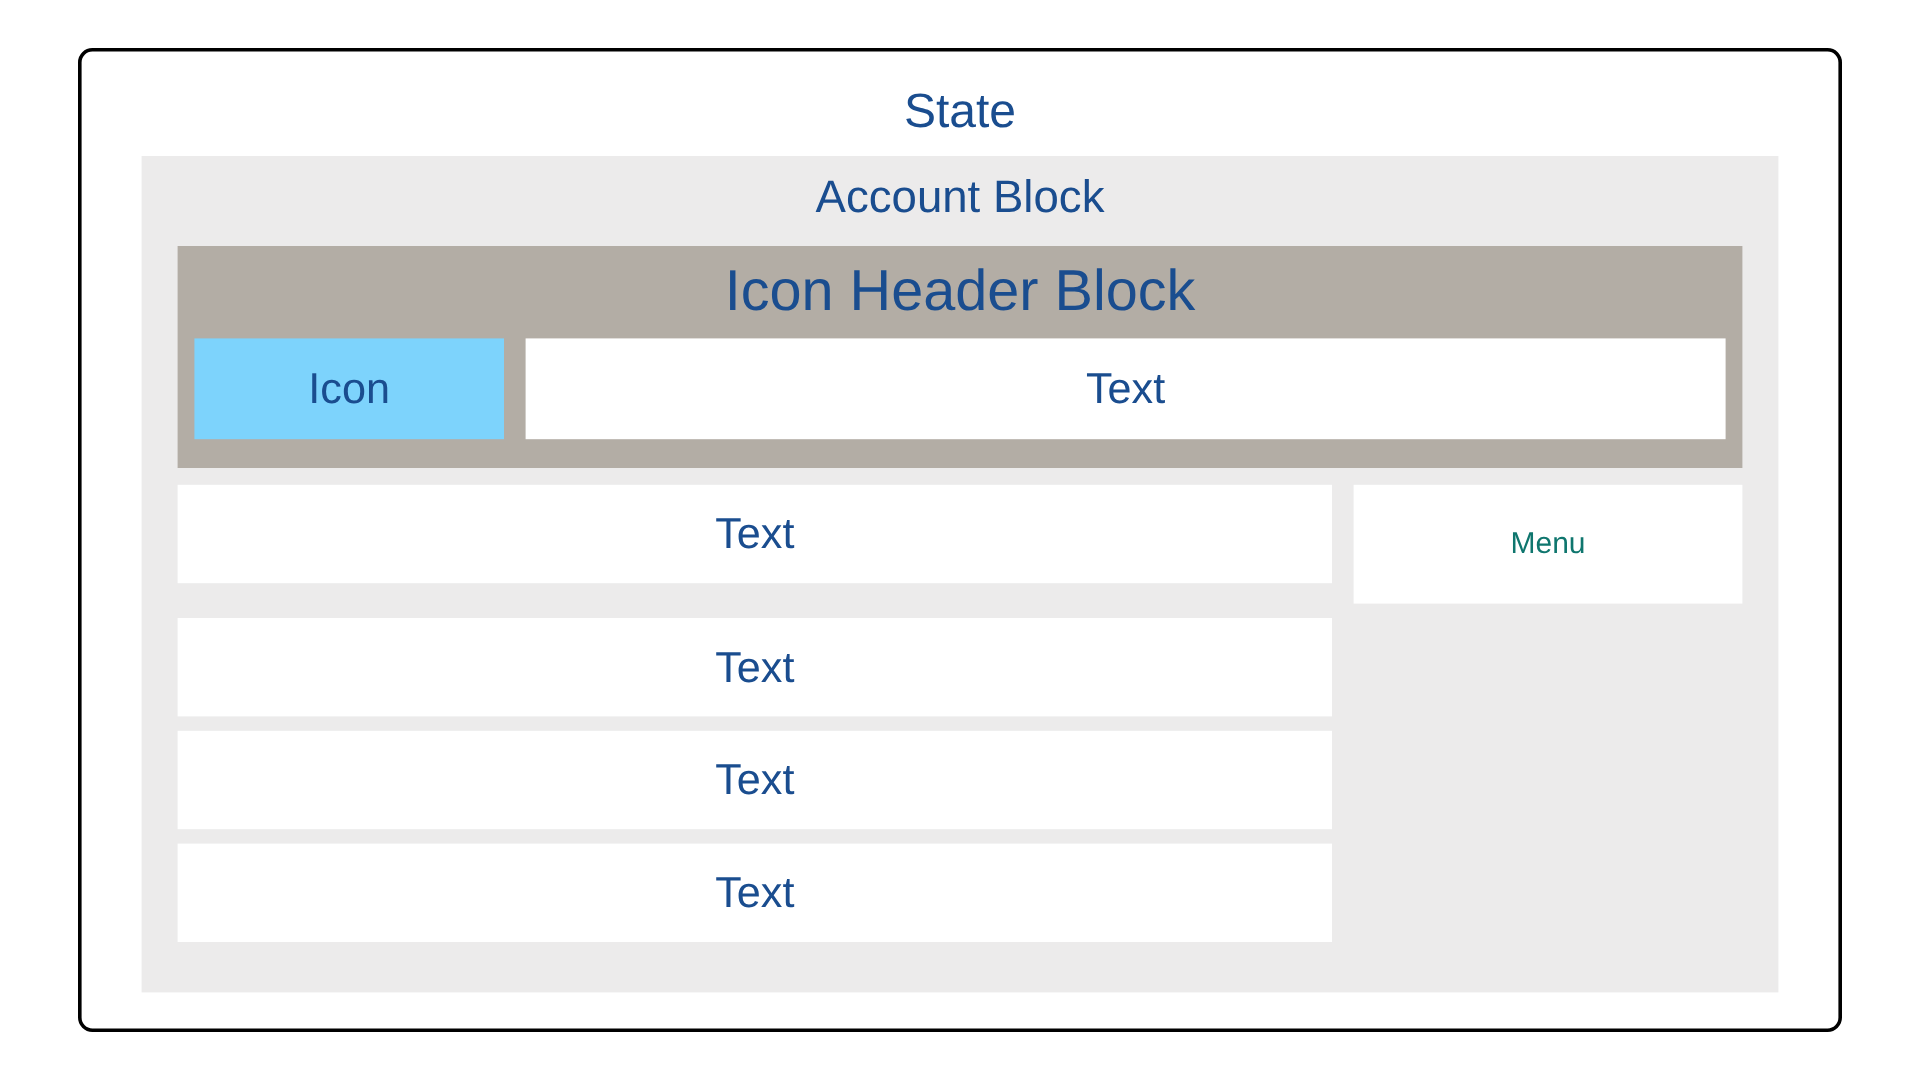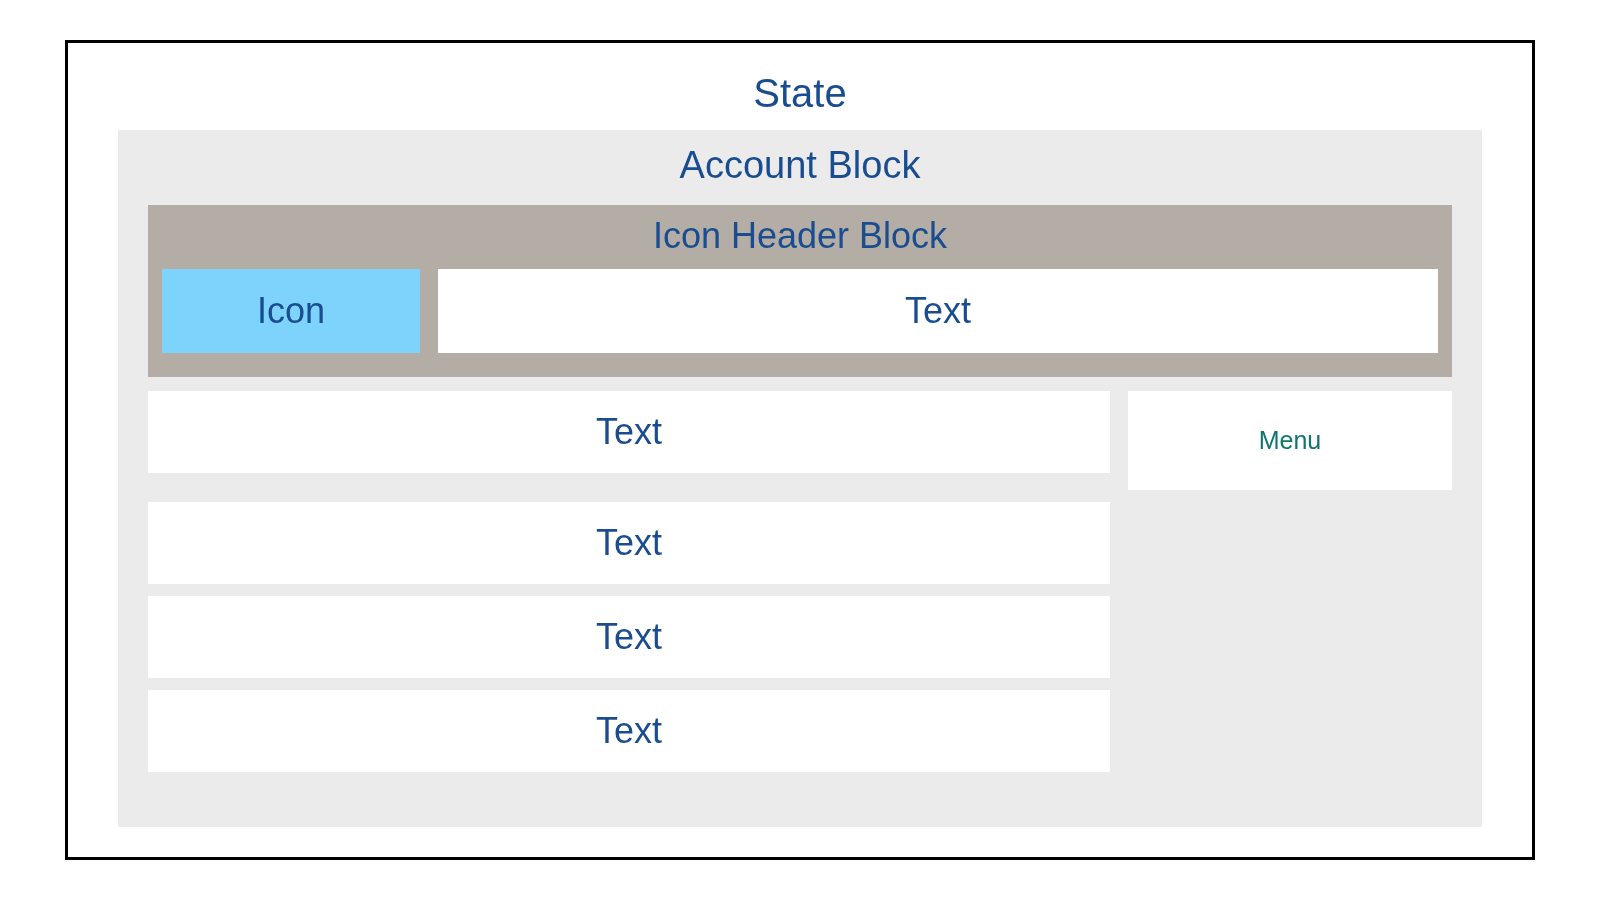--- a/index.html
+++ b/index.html
@@ -13,21 +13,21 @@
       width: 1600px;
       height: 900px;
       display: flex;
       align-items: center;
       justify-content: center;
     }
     .outer-frame {
       width: 1470px;
       height: 820px;
       border: 3px solid #000000;
-      border-radius: 0;
+      border-radius: 12px;
       background: #ffffff;
       padding: 20px 50px 30px 50px;
       display: flex;
       flex-direction: column;
     }
     .title {
       text-align: center;
       font-size: 40px;
       color: #1a4d8f;
       font-weight: 400;
@@ -47,21 +47,21 @@
       font-weight: 400;
       padding: 14px 0 18px 0;
     }
     .icon-header-block {
       background: #b3ada5;
       margin: 0 30px;
       padding: 0 14px 24px 14px;
     }
     .icon-header-title {
       text-align: center;
-      font-size: 36px;
+      font-size: 48px;
       color: #1a4d8f;
       font-weight: 400;
       padding: 10px 0 12px 0;
     }
     .icon-header-row {
       display: flex;
       gap: 18px;
     }
     .icon-cell {
       background: #7dd3fc;

